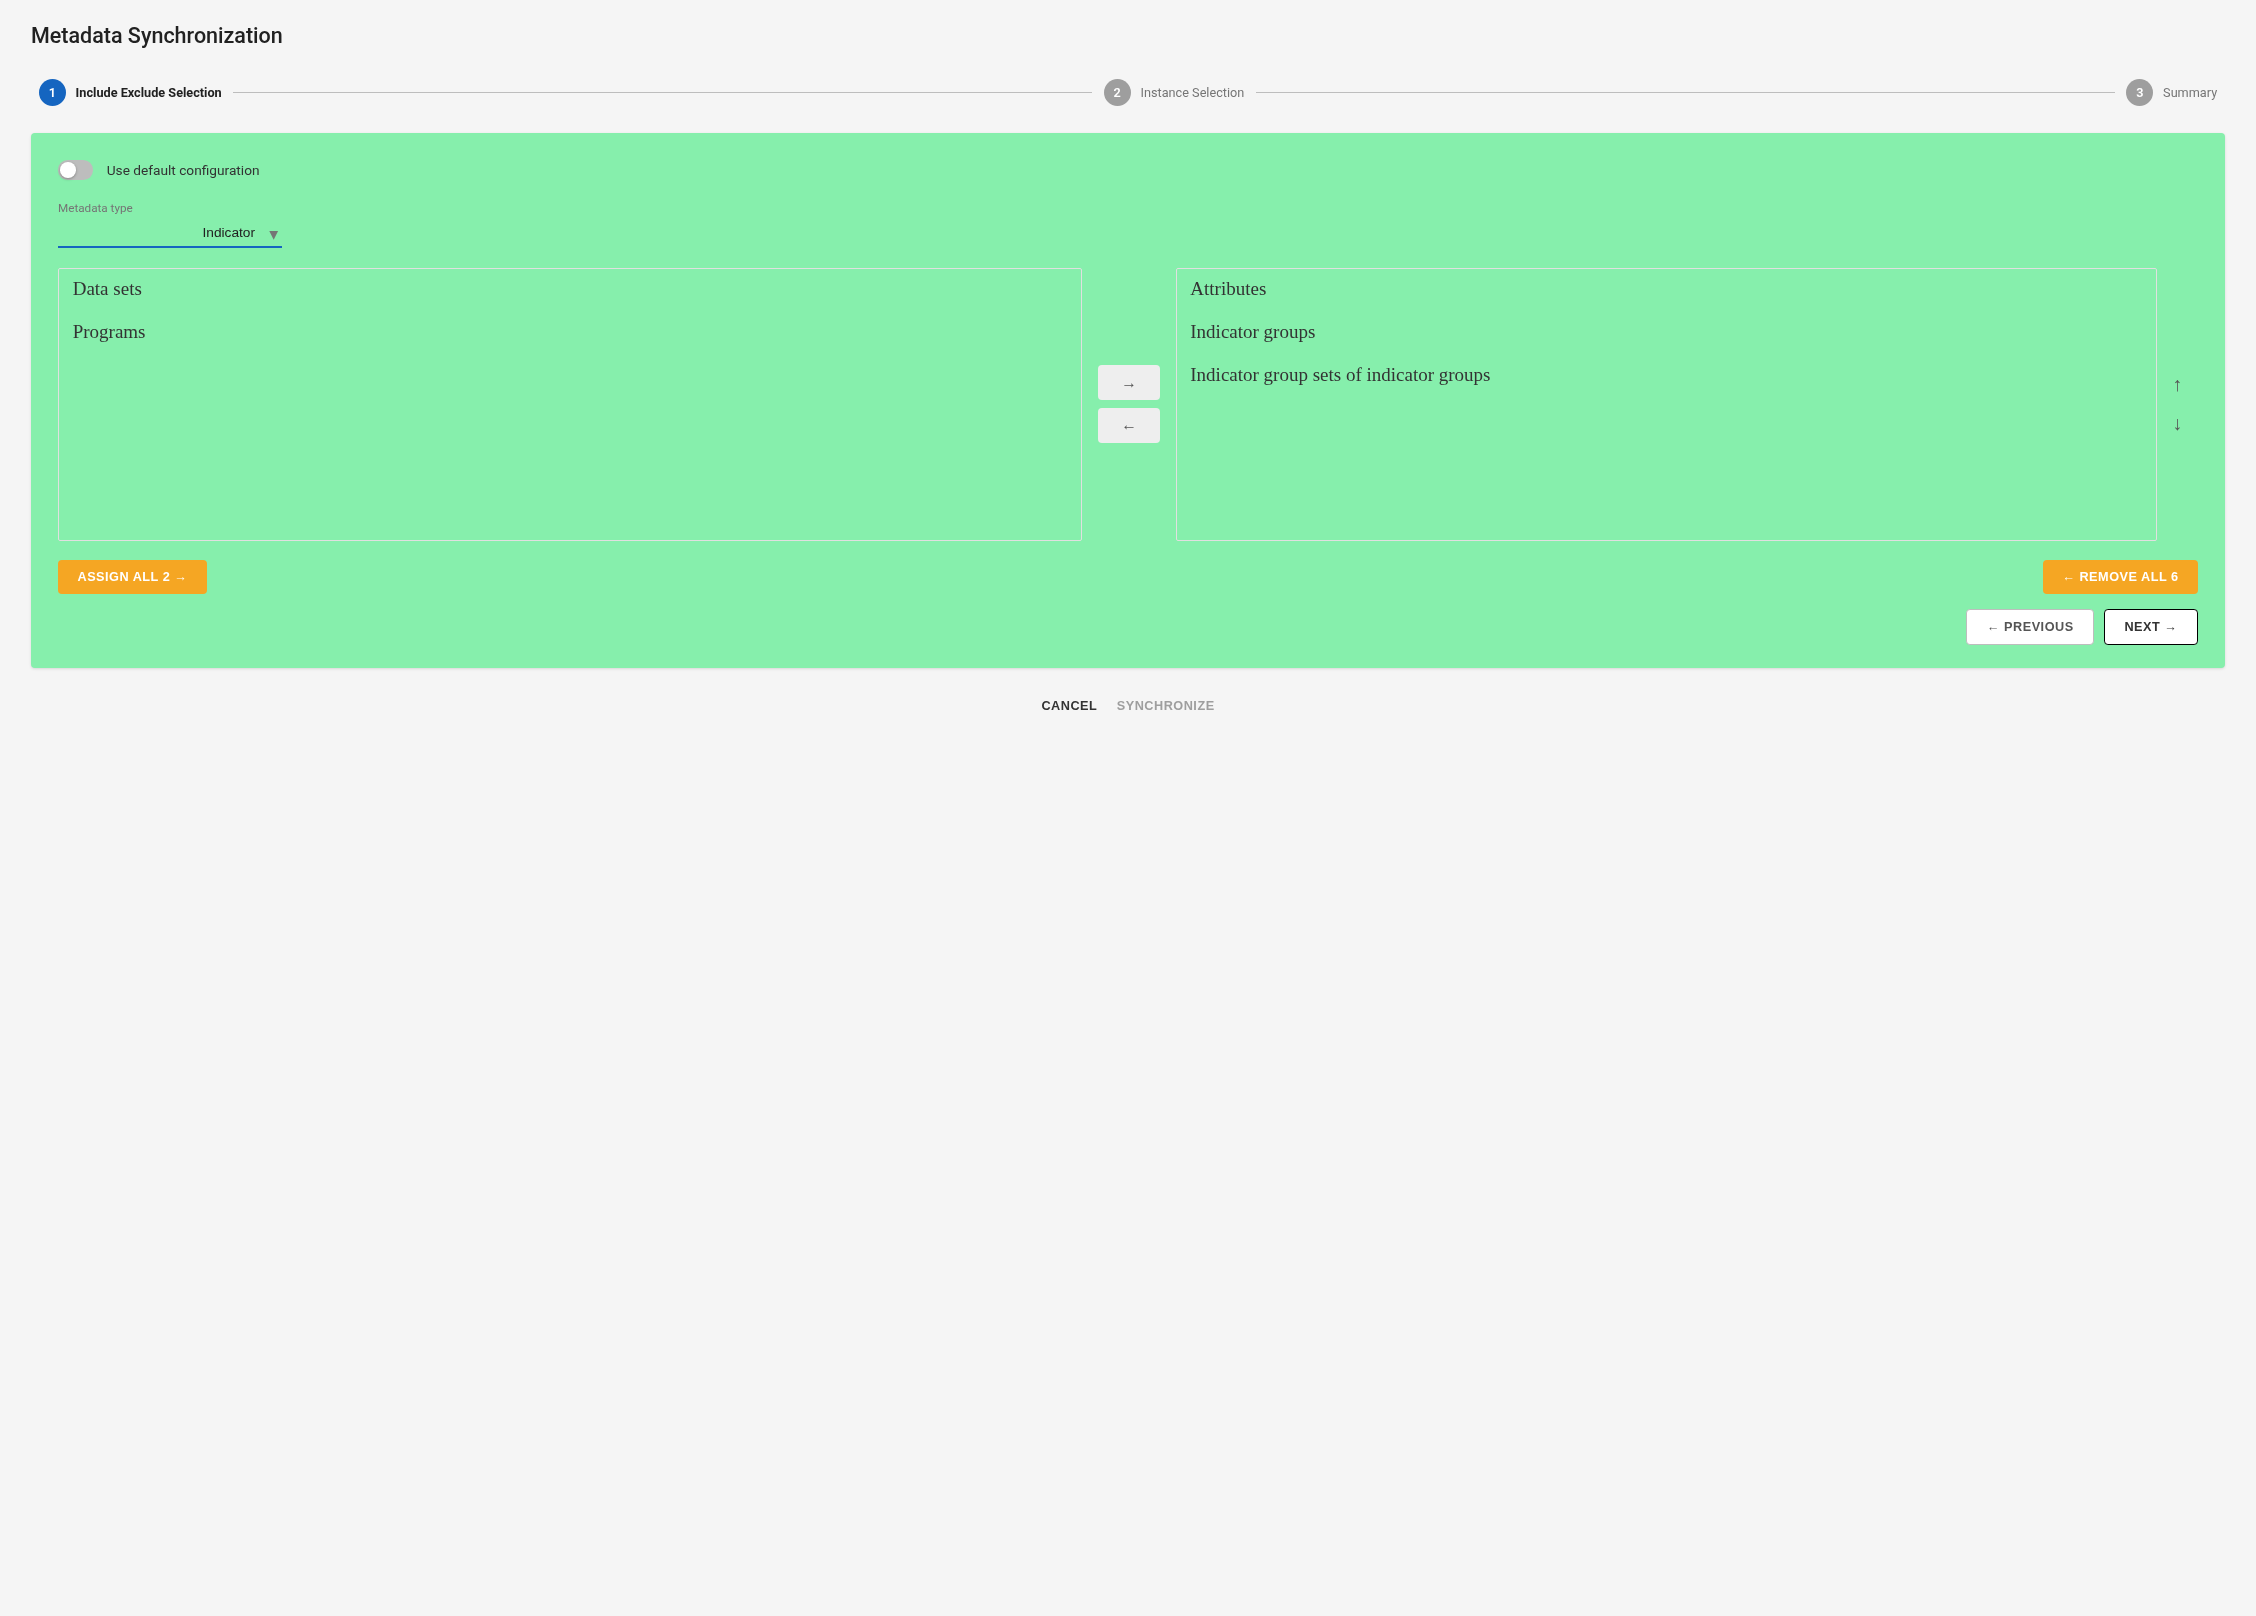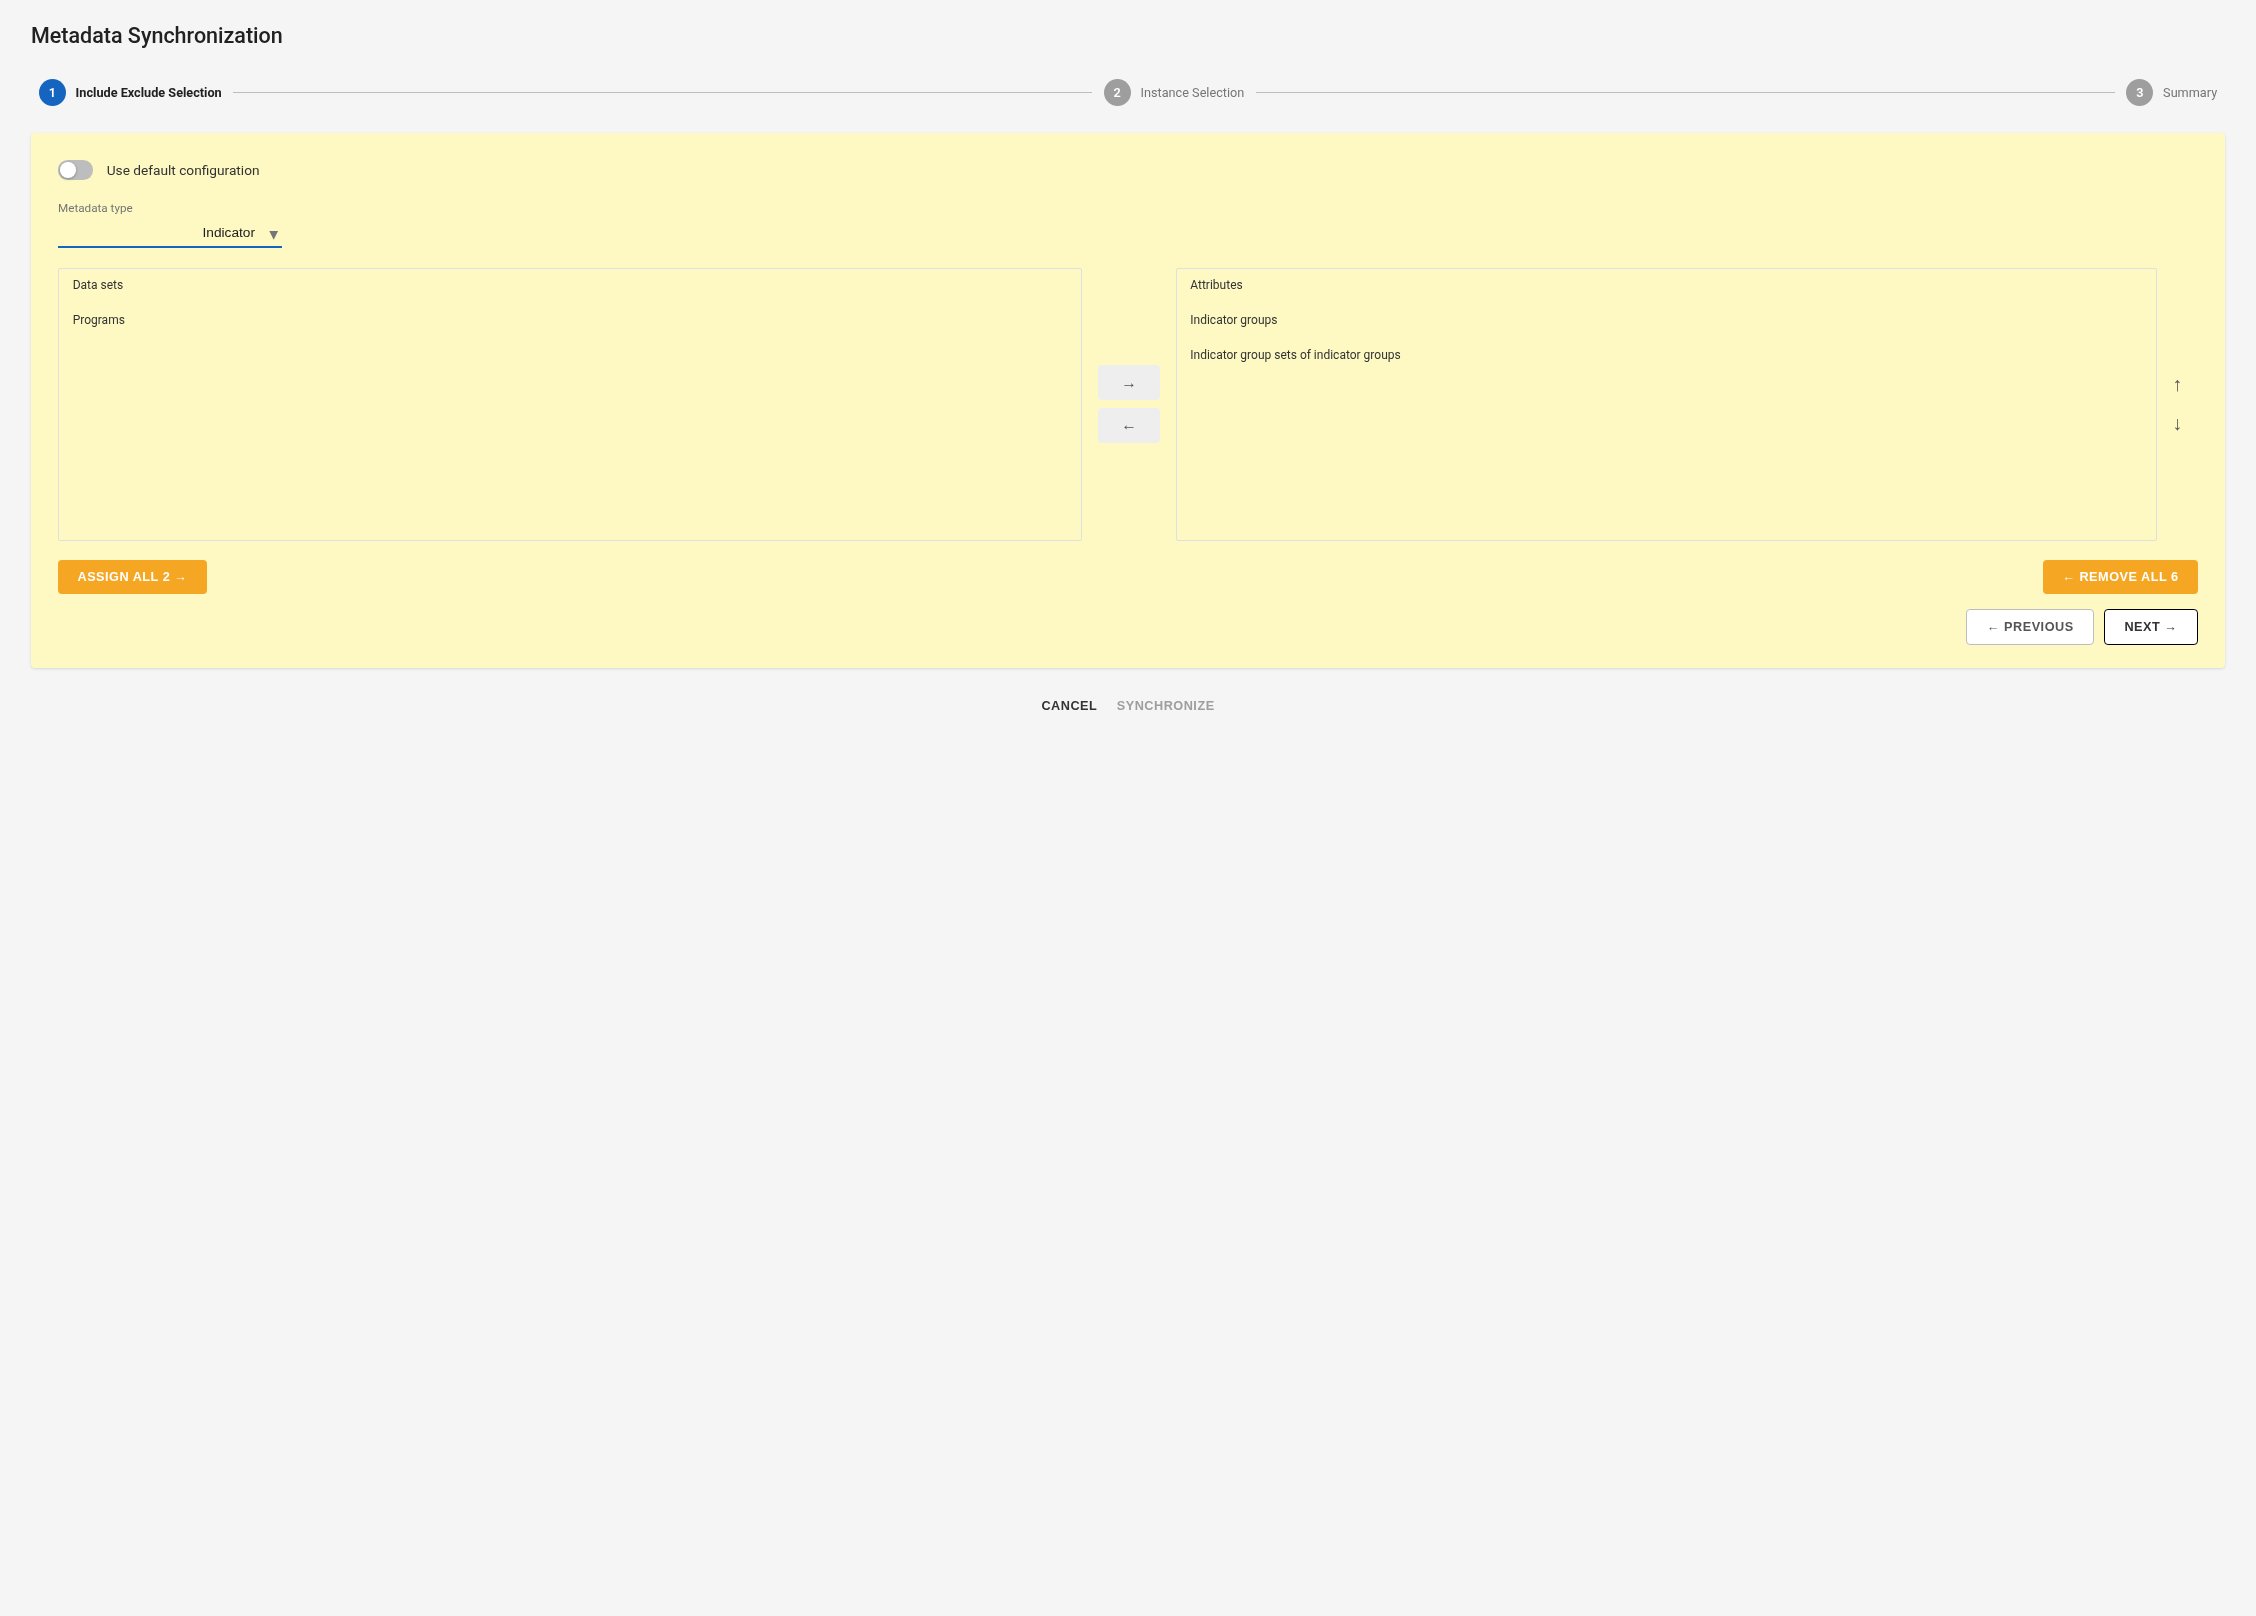--- a/index.html
+++ b/index.html
@@ -58,21 +58,21 @@
     .step-label.inactive {
       color: #757575;
     }
     .step-line {
       flex: 1;
       height: 1px;
       background: #bdbdbd;
       margin: 0 11.7px;
     }
     .card {
-      background: #fef9c3;
+      background: #86efac;
       border-radius: 3.9px;
       box-shadow: 0 1px 2.9px rgba(0,0,0,0.12);
       padding: 27px 27px 23.4px 27px;
       margin-bottom: 15.6px;
     }
     .toggle-row {
       display: flex;
       align-items: center;
       gap: 13.7px;
       margin-bottom: 21.5px;
@@ -143,24 +143,25 @@
     }
     .list-panel {
       flex: 1;
       border: 1px solid #e0e0e0;
       border-radius: 2px;
       min-height: 273px;
       overflow-y: auto;
     }
     .list-item {
       padding: 9.8px 13.7px;
-      font-size: 12px;
+      font-size: 19px;
       color: #333;
       cursor: pointer;
       border-bottom: 1px solid transparent;
+      font-family: Liberation Serif, serif;
     }
     .transfer-buttons {
       display: flex;
       flex-direction: column;
       align-items: center;
       justify-content: center;
       gap: 7.8px;
       padding: 0 15.6px;
     }
     .transfer-btn {

